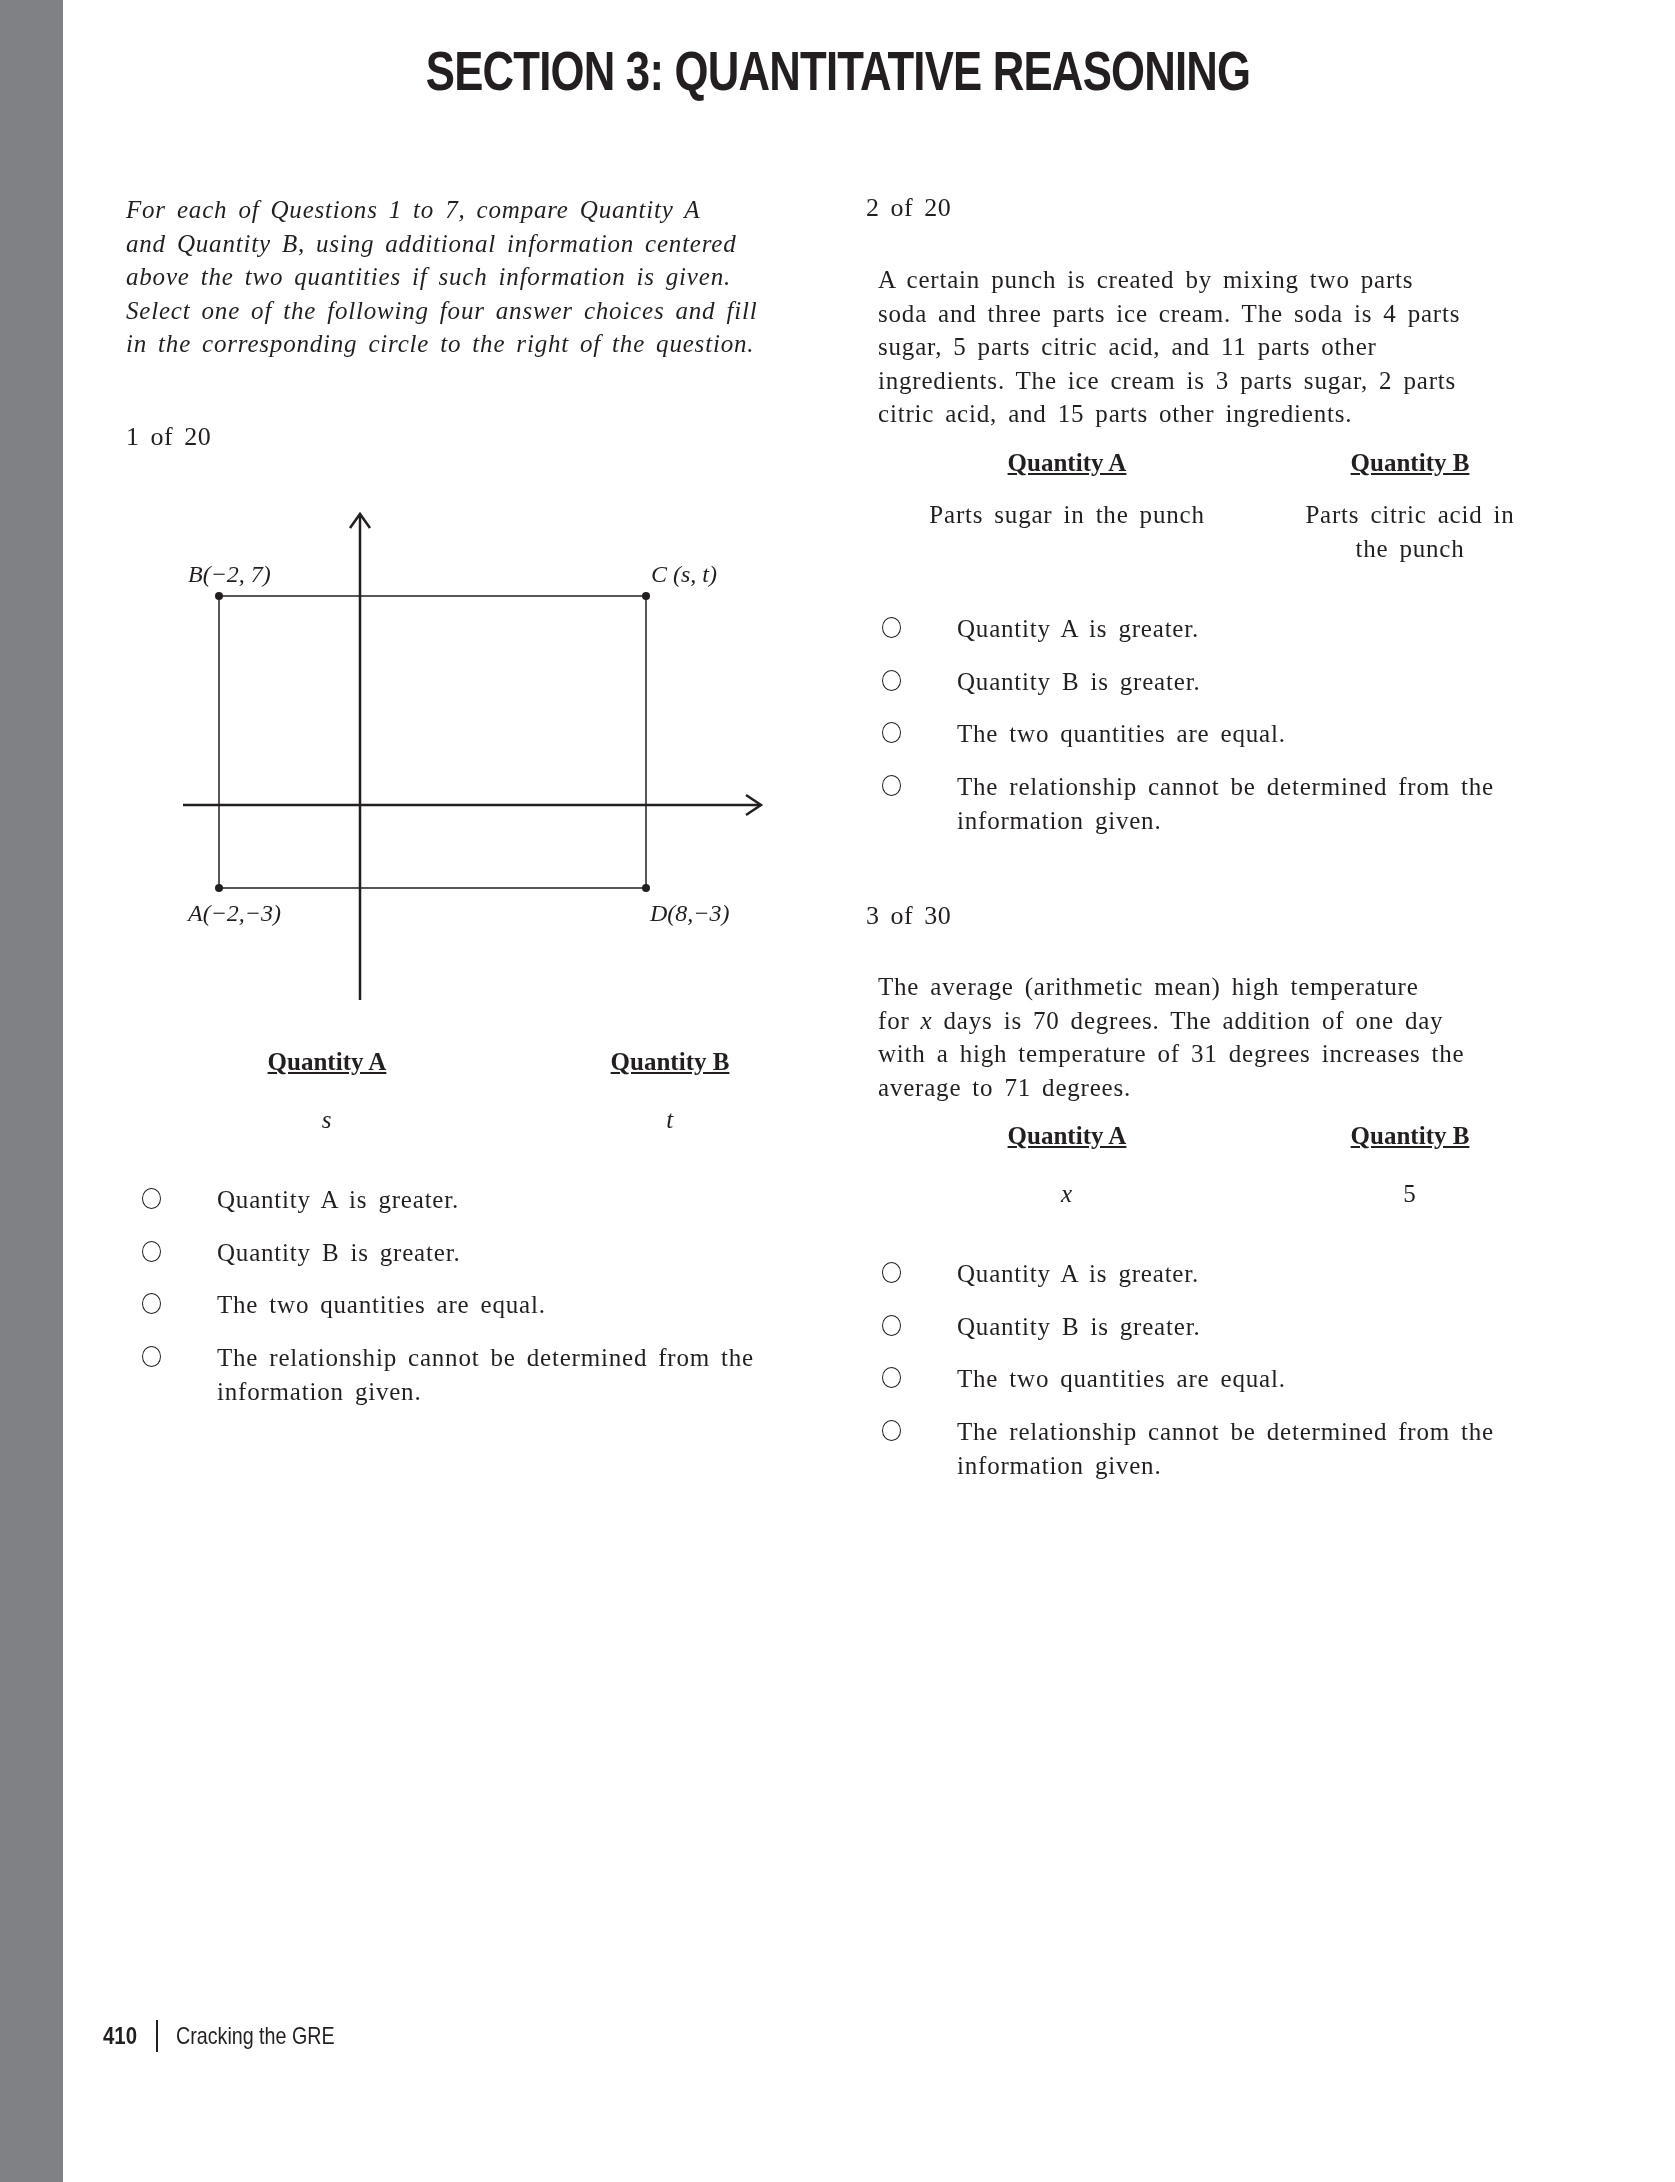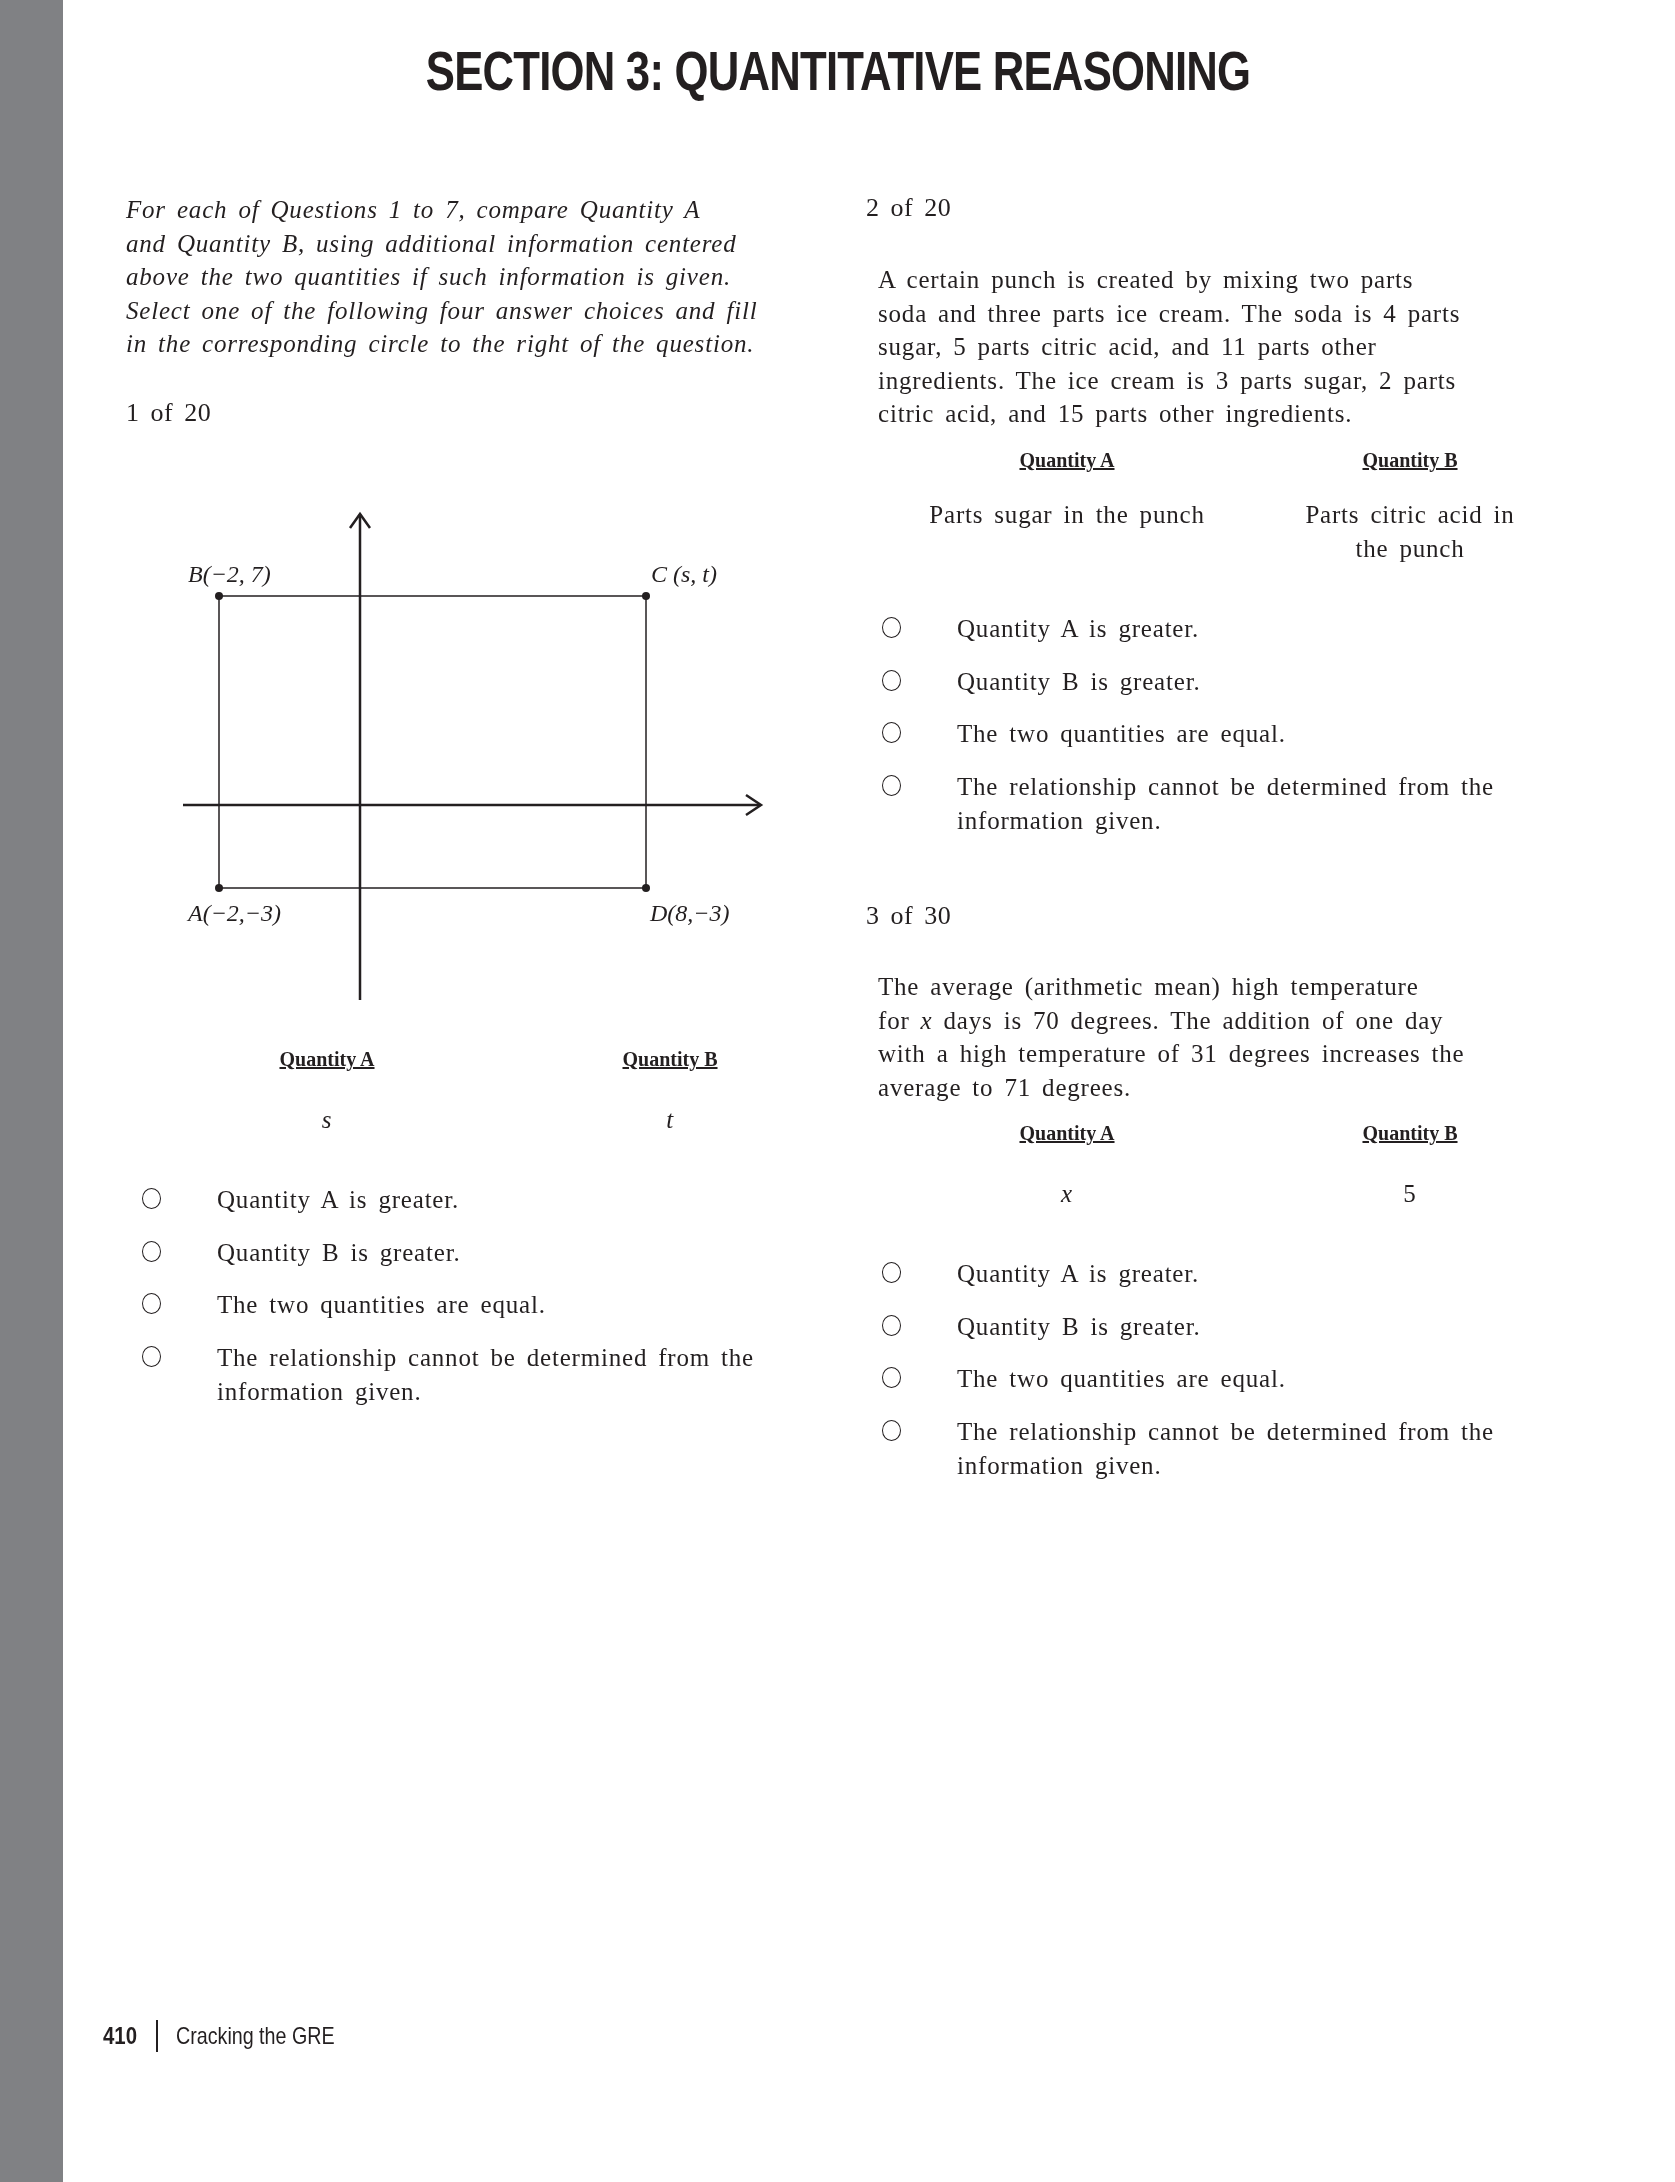--- a/index.html
+++ b/index.html
@@ -7,21 +7,21 @@
          font-family:"DejaVu Serif", "Liberation Serif", serif; color:#231f20; }
   .sidebar { position:absolute; left:0; top:0; width:63px; height:2182px; background:#808184; }
   .title { position:absolute; left:0; width:1675px; top:38px; text-align:center;
            font-family:"Liberation Sans", sans-serif; font-weight:bold; font-size:56px;
            letter-spacing:-1px; transform:scaleX(0.78); transform-origin:840px 0; color:#231f20; }
   .abs { position:absolute; }
   .serif { font-family:"Liberation Serif", serif; font-size:25px; letter-spacing:0.8px; word-spacing:4px; }
   .intro { left:126px; top:193px; width:700px; font-style:italic; line-height:33.5px; }
   .qnum { font-family:"Liberation Serif", serif; font-size:26px; letter-spacing:0.5px; word-spacing:4px; }
   .para { line-height:33.5px; width:700px; }
-  .qlabel { font-family:"Liberation Serif", serif; font-weight:bold; font-size:20px; text-decoration:underline;
+  .qlabel { font-family:"Liberation Serif", serif; font-weight:bold; font-size:25px; text-decoration:underline;
             text-align:center; width:260px; margin-left:-130px; }
   .qval { font-family:"Liberation Serif", serif; font-size:25px; letter-spacing:0.8px; word-spacing:4px;
           text-align:center; width:260px; margin-left:-130px; line-height:33.5px; }
   .qval.italic { font-style:italic; }
   .option { display:flex; align-items:flex-start; width:660px;gap:36px; }
   .radio { width:19px; height:21px; border:1.5px solid #231f20; border-radius:50%; margin-top:5px;
            margin-right:20px; flex:0 0 auto; box-sizing:border-box; cursor:pointer; }
   .opt-text { font-family:"Liberation Serif", serif; font-size:25px; letter-spacing:0.8px; word-spacing:4px; line-height:33.5px; }
   .footer { position:absolute; left:100px; top:2020px; display:flex; align-items:center;
             font-family:"Liberation Sans", sans-serif; font-size:24px; }
@@ -38,21 +38,21 @@
 <div class="title">SECTION 3: QUANTITATIVE REASONING</div>
 
 <div class="abs serif intro">
   <div>For each of Questions 1 to 7, compare Quantity A</div>
   <div>and Quantity B, using additional information centered</div>
   <div>above the two quantities if such information is given.</div>
   <div>Select one of the following four answer choices and fill</div>
   <div>in the corresponding circle to the right of the question.</div>
 </div>
 
-<div class="abs qnum" style="left:126px; top:398px;text-align:right;">1 of 20</div>
+<div class="abs qnum" style="left:126px; top:422px;text-align:right;">1 of 20</div>
 
 <svg class="abs" style="left:0; top:0;" width="1675" height="1100">
   <defs></defs>
 
   <rect x="219" y="596" width="427" height="292" fill="none" stroke="#231f20" stroke-width="1.5"></rect>
 
   <line x1="183" y1="805" x2="760" y2="805" stroke="#231f20" stroke-width="2.5"></line>
   <polyline points="746,795 761,805 746,815" fill="none" stroke="#231f20" stroke-width="2.5"></polyline>
 
   <line x1="360" y1="514" x2="360" y2="1000" stroke="#231f20" stroke-width="2.5"></line>

